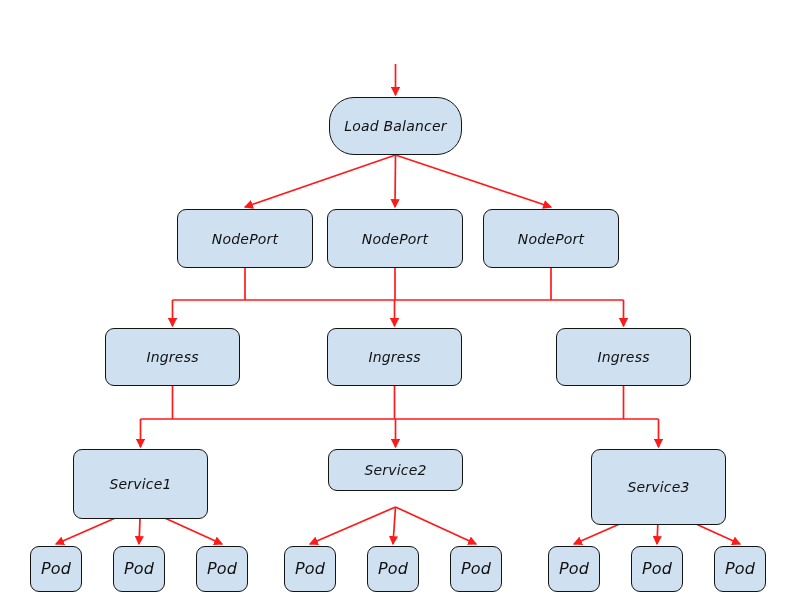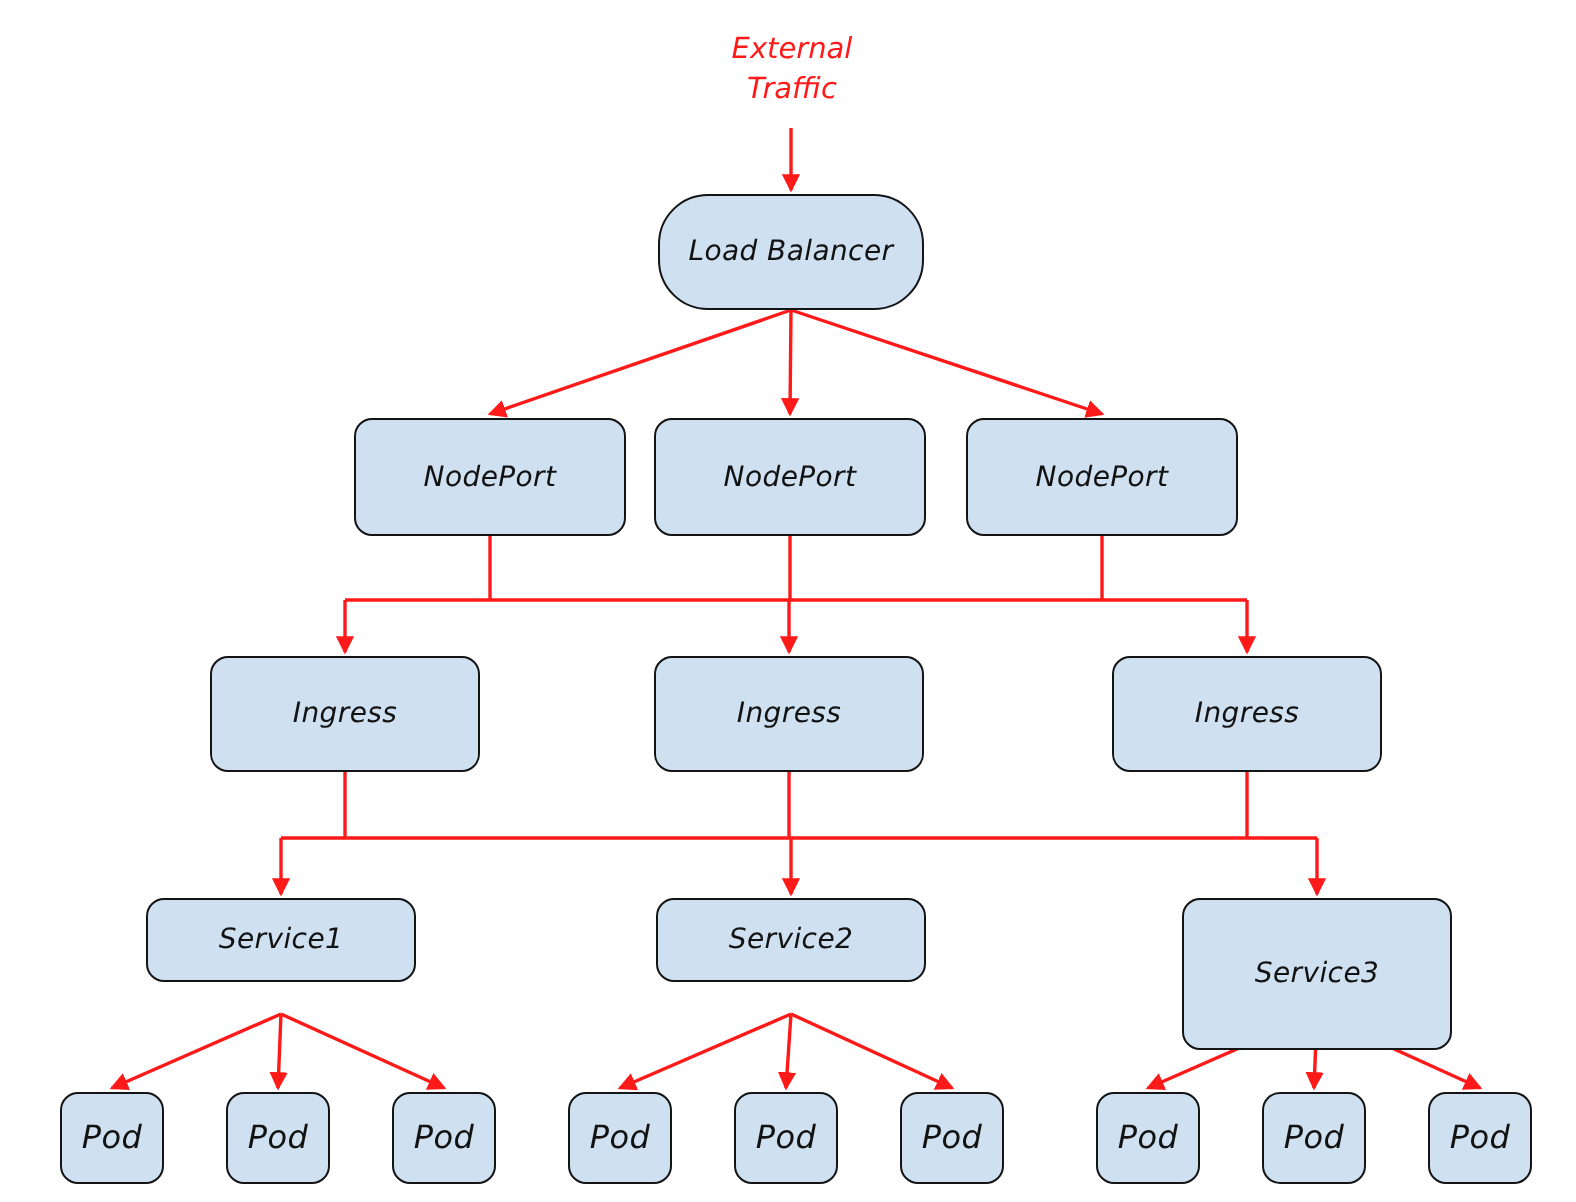--- a/index.html
+++ b/index.html
@@ -95,22 +95,20 @@
         <line x1="140.5" y1="507" x2="222" y2="544" marker-end="url(#arrow)"></line>
         <line x1="395.5" y1="507" x2="310" y2="544" marker-end="url(#arrow)"></line>
         <line x1="395.5" y1="507" x2="393" y2="544" marker-end="url(#arrow)"></line>
         <line x1="395.5" y1="507" x2="476" y2="544" marker-end="url(#arrow)"></line>
         <line x1="658.5" y1="507" x2="574" y2="544" marker-end="url(#arrow)"></line>
         <line x1="658.5" y1="507" x2="657" y2="544" marker-end="url(#arrow)"></line>
         <line x1="658.5" y1="507" x2="740" y2="544" marker-end="url(#arrow)"></line>
       </g>
   </svg>
 
-  <div class="ext-label" style="left: 363px; top: 16px; width: 66px;">External
-Traffic</div>
 
   <div class="node lb" style="left: 329px; top: 97px; width: 133px; height: 58px; border-radius: 25px;">
     <span class="node-label">Load Balancer</span>
   </div>
 
   <div class="node nodeport" style="left: 177px; top: 209px; width: 136px; height: 59px;">
     <span class="node-label">NodePort</span>
   </div>
   <div class="node nodeport" style="left: 327px; top: 209px; width: 136px; height: 59px;">
     <span class="node-label">NodePort</span>
@@ -122,21 +120,21 @@
   <div class="node ingress" style="left: 105px; top: 328px; width: 135px; height: 58px;">
     <span class="node-label">Ingress</span>
   </div>
   <div class="node ingress" style="left: 327px; top: 328px; width: 135px; height: 58px;">
     <span class="node-label">Ingress</span>
   </div>
   <div class="node ingress" style="left: 556px; top: 328px; width: 135px; height: 58px;">
     <span class="node-label">Ingress</span>
   </div>
 
-  <div class="node service" style="left: 73px; top: 449px; width: 135px; height: 42px;">
+  <div class="node service" style="left: 73px; top: 449px; width: 135px; height: 70px;">
     <span class="node-label">Service1</span>
   </div>
   <div class="node service" style="left: 328px; top: 449px; width: 135px; height: 42px;">
     <span class="node-label">Service2</span>
   </div>
   <div class="node service" style="left: 591px; top: 449px; width: 135px; height: 76px;">
     <span class="node-label">Service3</span>
   </div>
 
   <div class="node pod" style="left: 30px; top: 546px; width: 52px; height: 46px;">

